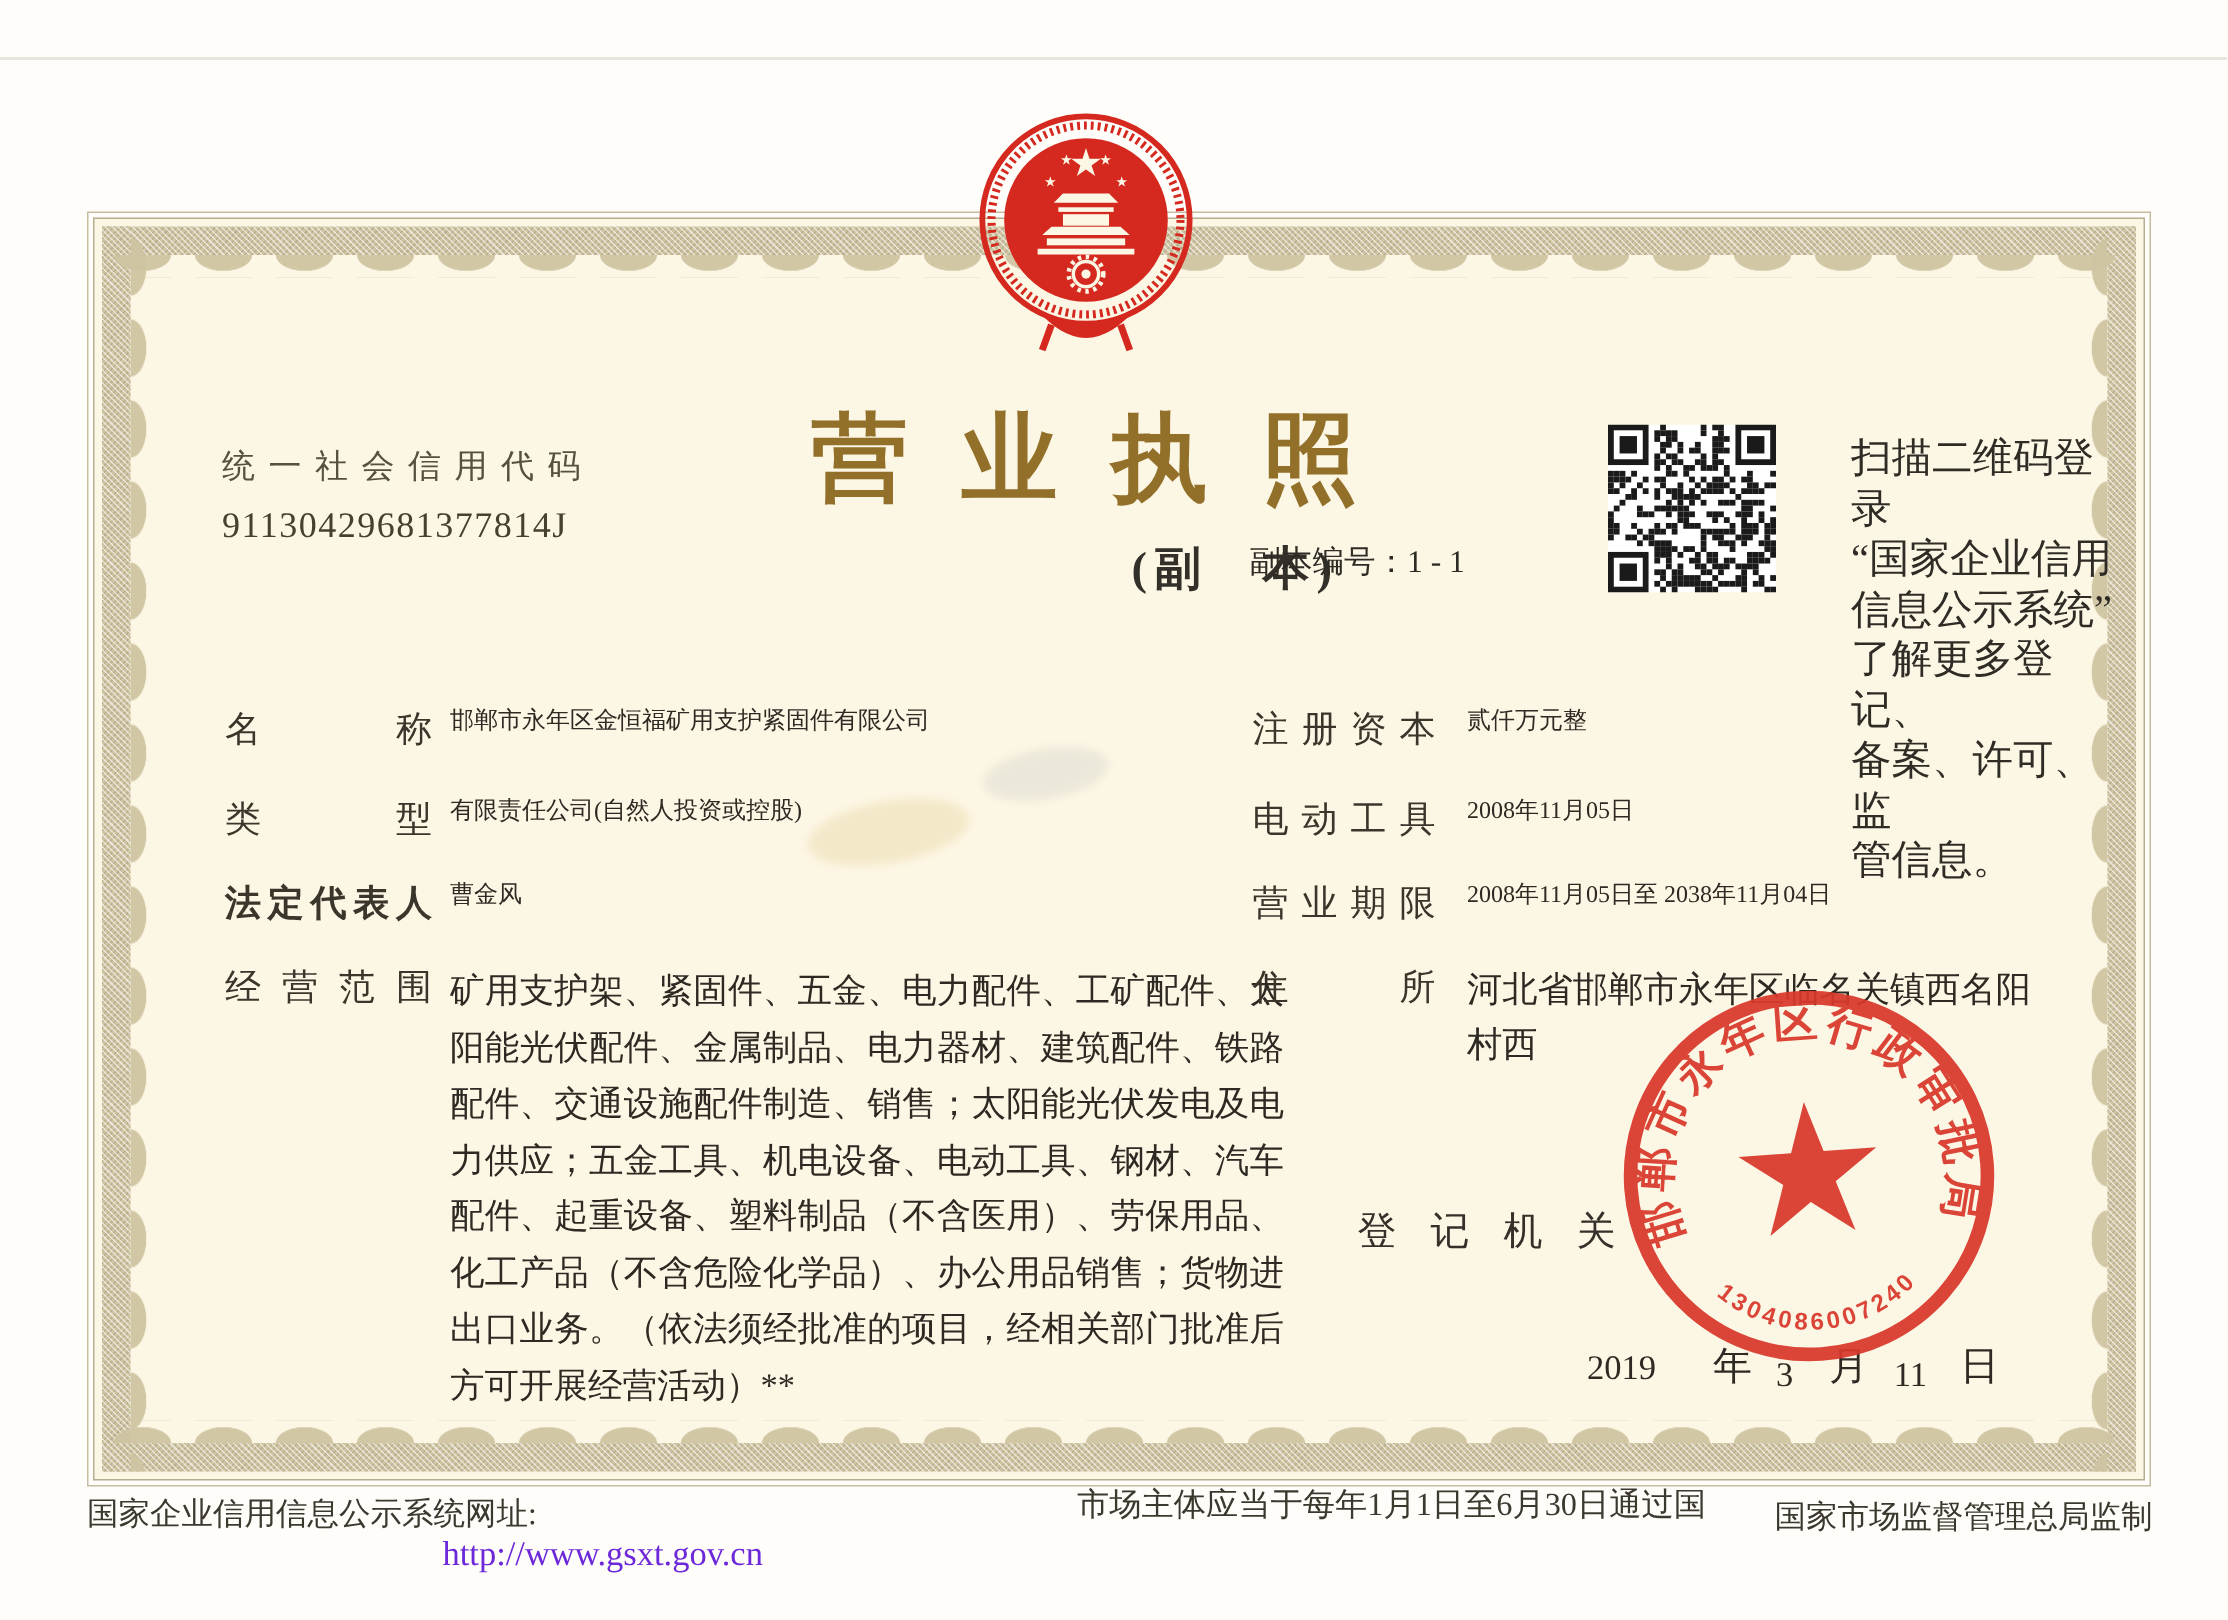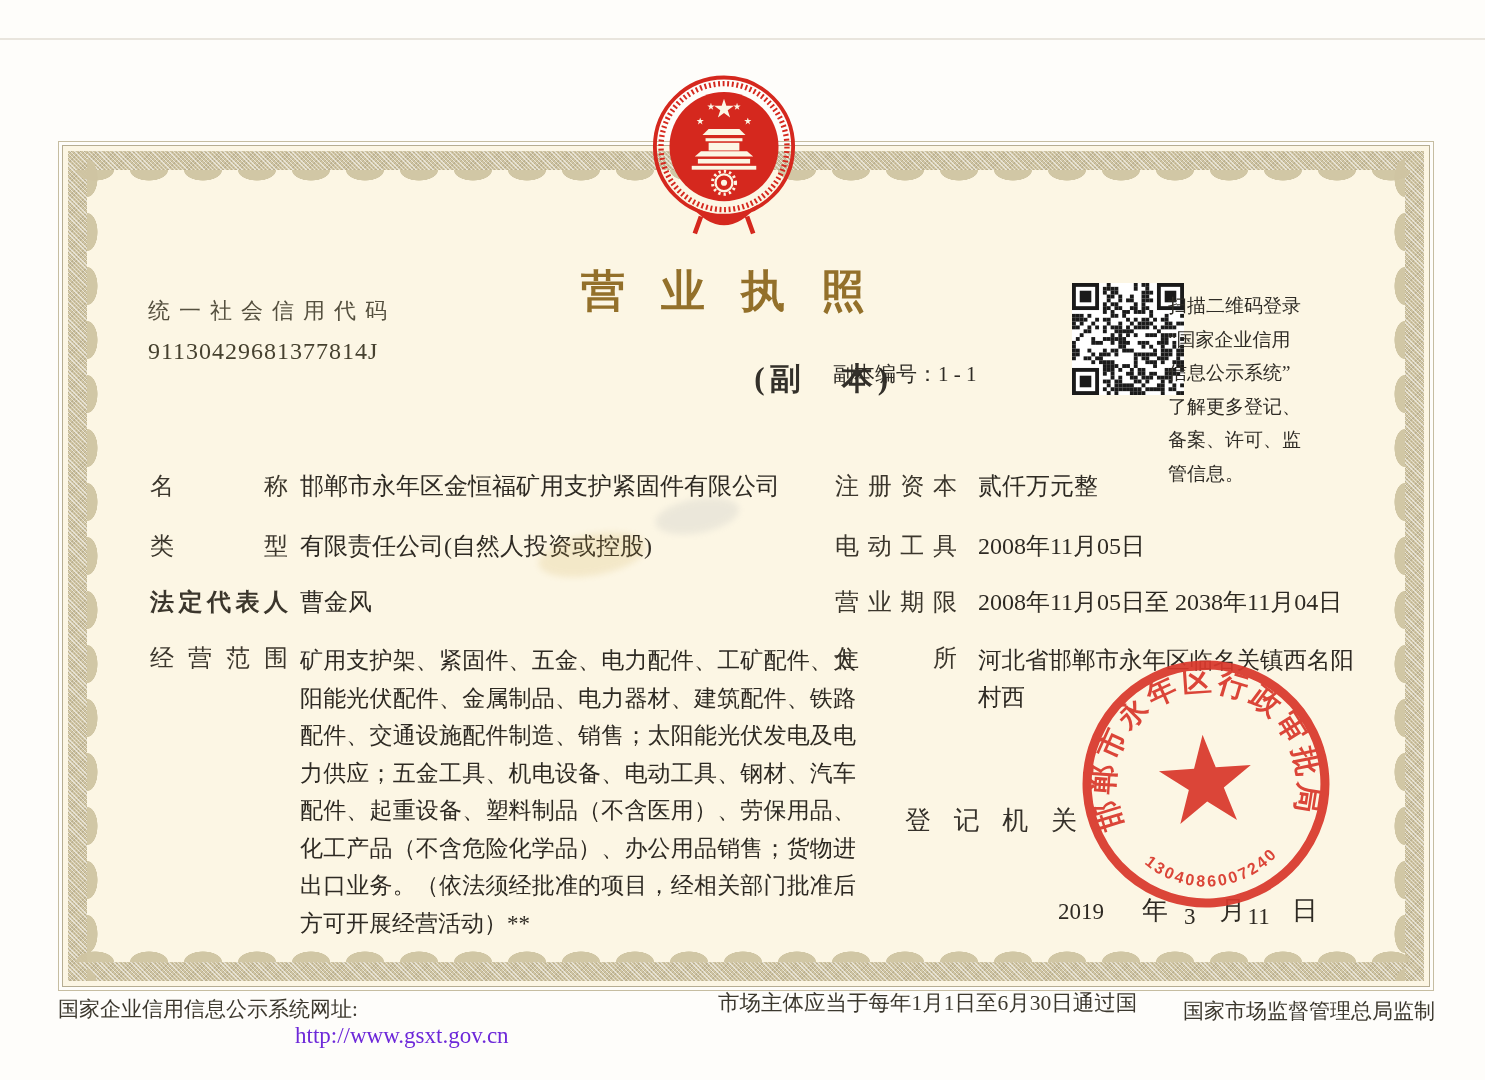--- a/index.html
+++ b/index.html
@@ -50,46 +50,46 @@
         background-size:15px 54px;background-repeat:repeat-y;}
   
   .emblem{position:absolute;left:646px;top:66px;width:156px;height:192px;}
   
   .credit{position:absolute;left:148px;top:296px;}
   .credit .lab{font-size:22px;letter-spacing:9px;color:#55503f;}
   .credit .val{font-size:24px;margin-top:12px;color:#46412f;letter-spacing:1px;}
   .title{
     position:absolute;left:438px;top:262px;width:570px;text-align:center;
     font-family:"Liberation Sans", sans-serif;font-weight:900;
-    font-size:44px;letter-spacing:36px;text-indent:36px;color:var(--gold);
+    font-size:64px;letter-spacing:36px;text-indent:36px;color:var(--gold);
   }
   .subtitle{position:absolute;left:563px;top:358px;width:330px;text-align:right;
     font-size:31px;letter-spacing:5px;color:#33302a;font-weight:600;}
   .copyno{position:absolute;left:833px;top:360px;font-size:21px;color:#2e2b25;}
   
   .qr{position:absolute;left:1072px;top:283px;width:112px;height:112px;}
-  .qr-cap{position:absolute;left:1168px;top:289px;width:178px;font-size:19px;line-height:33.5px;color:#2f2c26;}
+  .qr-cap{position:absolute;left:1234px;top:289px;width:178px;font-size:27px;line-height:33.5px;color:#2f2c26;}
   
   .flabel{position:absolute;width:138px;font-size:24px;color:var(--label);
           text-align:justify;text-align-last:justify;}
-  .fvalue{position:absolute;font-size:24px;color:var(--ink);}
+  .fvalue{position:absolute;font-size:16px;color:var(--ink);}
   .l-lab{left:150px;} .l-val{left:300px;width:560px;}
   .r-lab{left:835px;width:122px;} .r-val{left:978px;width:400px;}
   .row1{top:470px} .row2{top:530px} .row3{top:586px} .row4{top:642px}
   .bold{font-weight:bold;}
   .scope-val{font-size:23px;width:556px;line-height:37.5px;text-align:justify;}
   .addr-val{width:380px;line-height:37px;font-size:23.5px;}
   .registry-label{position:absolute;left:905px;top:803px;width:172px;font-size:26px;color:#35312a;
           text-align:justify;text-align-last:justify;}
   .date-row{position:absolute;left:1058px;top:893px;display:flex;align-items:baseline;color:var(--ink);}
   .date-row .num{font-size:23px;}
   .date-row .unit{font-size:26px;}
   .d-y{margin-left:0;} .d-yu{margin-left:38px;}
   .d-m{margin-left:16px;transform:translateY(5px);} .d-mu{margin-left:24px;}
-  .d-d{margin-left:2px;transform:translateY(5px);} .d-du{margin-left:22px;}
+  .d-d{margin-left:17px;transform:translateY(5px);} .d-du{margin-left:22px;}
   
   .seal{position:absolute;left:1080px;top:658px;width:252px;height:252px;
         transform:rotate(-4deg);opacity:.93;}
   
   .wmark{position:absolute;left:470px;top:468px;width:320px;height:140px;opacity:.16;
     background:
       radial-gradient(ellipse 90px 34px at 120px 80px, #c9a23e 0 60%, transparent 61%),
       radial-gradient(ellipse 70px 28px at 230px 60px, #9aa0a8 0 60%, transparent 61%);
     filter:blur(3px);transform:rotate(-10deg);}
   

